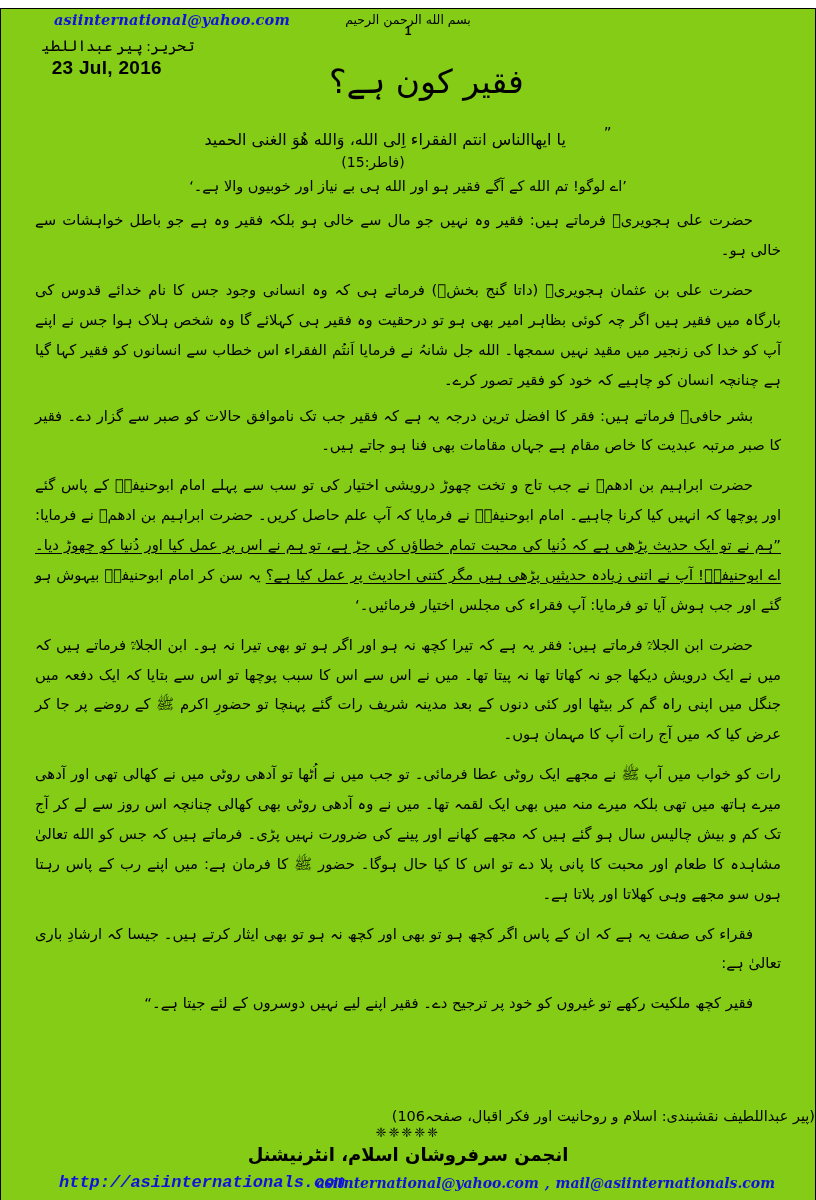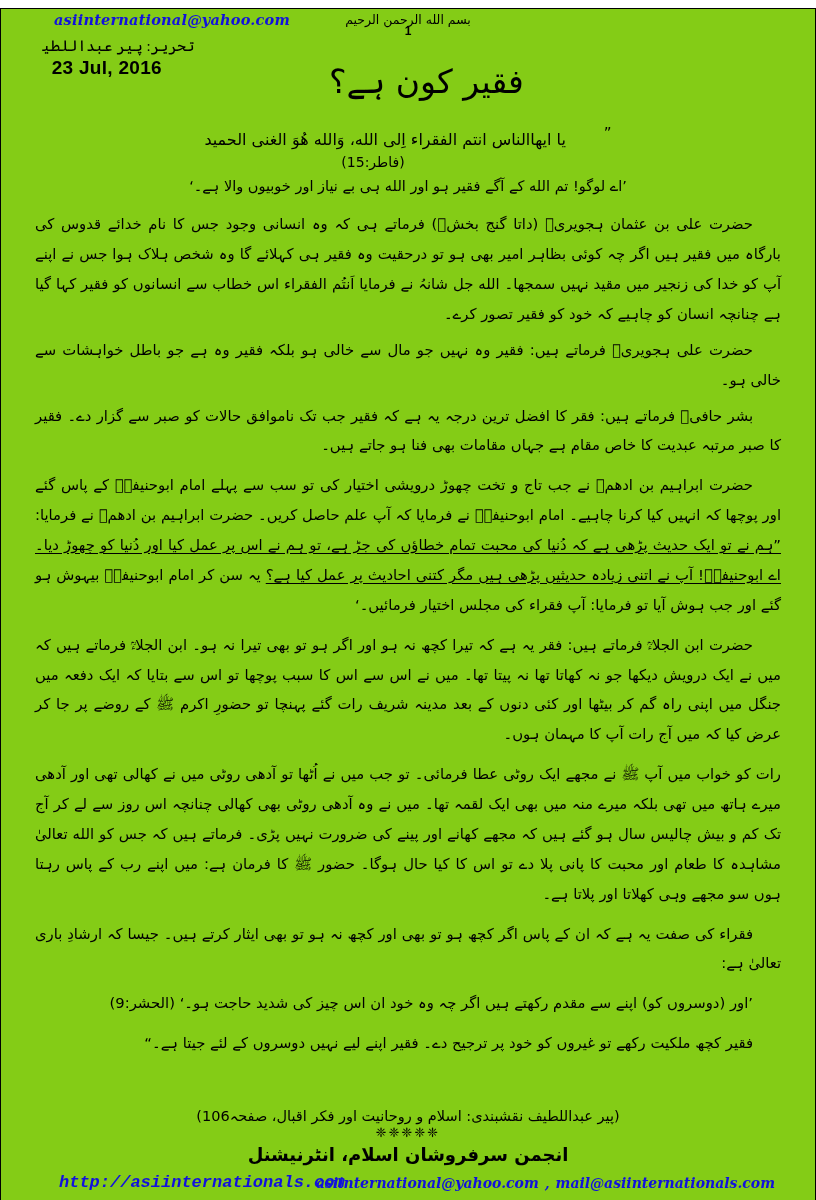--- a/index.html
+++ b/index.html
@@ -170,21 +170,21 @@
 
   
   .footer {
     position: absolute;
     bottom: 8px;
     left: 0;
     right: 0;
     direction: rtl;
   }
   .cite {
-    text-align: center;
+    text-align: right;
     font-family: "DejaVu Sans", sans-serif;
     font-size: 14.5px;
     color: #000;
     direction: rtl;
   }
   .ornaments {
     text-align: center;
     font-size: 13px;
     color: #000;
     letter-spacing: 2px;
@@ -259,37 +259,36 @@
     <div class="verse-block">
       <div class="verse-arabic">
         <span class="opq">”</span><span>یا ایھاالناس انتم الفقراء اِلی الله، وَالله ھُوَ الغنی الحمید</span>
       </div>
       <div>
         <span class="verse-ref">(فاطر:15)</span>
       </div>
       <div class="verse-trans">’اے لوگو! تم الله کے آگے فقیر ہو اور الله ہی بے نیاز اور خوبیوں والا ہے۔‘</div>
     </div>
 
+    <p class="para tight">حضرت علی ہجویریؒ فرماتے ہیں: فقیر وہ نہیں جو مال سے خالی ہو بلکہ فقیر وہ ہے جو باطل خواہشات سے خالی ہو۔</p>
+
     <p class="para">حضرت علی بن عثمان ہجویریؒ (داتا گنج بخشؒ) فرماتے ہی کہ وہ انسانی وجود جس کا نام خدائے قدوس کی بارگاہ میں فقیر ہیں اگر چہ کوئی بظاہر امیر بھی ہو تو درحقیت وہ فقیر ہی کہلائے گا وہ شخص ہلاک ہوا جس نے اپنے آپ کو خدا کی زنجیر میں مقید نہیں سمجھا۔ الله جل شانہُ نے فرمایا اَنتُم الفقراء اس خطاب سے انسانوں کو فقیر کہا گیا ہے چنانچہ انسان کو چاہیے کہ خود کو فقیر تصور کرے۔</p>
-
-    <p class="para tight">حضرت علی ہجویریؒ فرماتے ہیں: فقیر وہ نہیں جو مال سے خالی ہو بلکہ فقیر وہ ہے جو باطل خواہشات سے خالی ہو۔</p>
 
     <p class="para tight">بشر حافیؒ فرماتے ہیں: فقر کا افضل ترین درجہ یہ ہے کہ فقیر جب تک ناموافق حالات کو صبر سے گزار دے۔ فقیر کا صبر مرتبہ عبدیت کا خاص مقام ہے جہاں مقامات بھی فنا ہو جاتے ہیں۔</p>
 
     <p class="para"><span>حضرت ابراہیم بن ادھمؒ نے جب تاج و تخت چھوڑ درویشی اختیار کی تو سب سے پہلے امام ابوحنیفہؒ کے پاس گئے اور پوچھا کہ انہیں کیا کرنا چاہیے۔ امام ابوحنیفہؒ نے فرمایا کہ آپ علم حاصل کریں۔ حضرت ابراہیم بن ادھمؒ نے فرمایا:</span>
       <span class="u-quote">”ہم نے تو ایک حدیث پڑھی ہے کہ دُنیا کی محبت تمام خطاؤں کی جڑ ہے، تو ہم نے اس پر عمل کیا اور دُنیا کو چھوڑ دیا۔ اے ابوحنیفہؒ! آپ نے اتنی زیادہ حدیثیں پڑھی ہیں مگر کتنی احادیث پر عمل کیا ہے؟</span>
       <span>یہ سن کر امام ابوحنیفہؒ بیہوش ہو گئے اور جب ہوش آیا تو فرمایا: آپ فقراء کی مجلس اختیار فرمائیں۔‘</span></p>
 
     <p class="para">حضرت ابن الجلاءؒ فرماتے ہیں: فقر یہ ہے کہ تیرا کچھ نہ ہو اور اگر ہو تو بھی تیرا نہ ہو۔ ابن الجلاءؒ فرماتے ہیں کہ میں نے ایک درویش دیکھا جو نہ کھاتا تھا نہ پیتا تھا۔ میں نے اس سے اس کا سبب پوچھا تو اس سے بتایا کہ ایک دفعہ میں جنگل میں اپنی راہ گم کر بیٹھا اور کئی دنوں کے بعد مدینہ شریف رات گئے پہنچا تو حضورِ اکرم ﷺ کے روضے پر جا کر عرض کیا کہ میں آج رات آپ کا مہمان ہوں۔</p>
 
     <p class="para no-indent">رات کو خواب میں آپ ﷺ نے مجھے ایک روٹی عطا فرمائی۔ تو جب میں نے اُٹھا تو آدھی روٹی میں نے کھالی تھی اور آدھی میرے ہاتھ میں تھی بلکہ میرے منہ میں بھی ایک لقمہ تھا۔ میں نے وہ آدھی روٹی بھی کھالی چنانچہ اس روز سے لے کر آج تک کم و بیش چالیس سال ہو گئے ہیں کہ مجھے کھانے اور پینے کی ضرورت نہیں پڑی۔ فرماتے ہیں کہ جس کو الله تعالیٰ مشاہدہ کا طعام اور محبت کا پانی پلا دے تو اس کا کیا حال ہوگا۔ حضور ﷺ کا فرمان ہے: میں اپنے رب کے پاس رہتا ہوں سو مجھے وہی کھلاتا اور پلاتا ہے۔</p>
 
     <p class="para">فقراء کی صفت یہ ہے کہ ان کے پاس اگر کچھ ہو تو بھی اور کچھ نہ ہو تو بھی ایثار کرتے ہیں۔ جیسا کہ ارشادِ باری تعالیٰ ہے:</p>
 
-    <p class="para quote-ctr">’اور (دوسروں کو) اپنے سے مقدم رکھتے ہیں اگر چہ وہ خود ان اس چیز کی شدید حاجت ہو۔‘ (الحشر:9)</p>
 
     <p class="para quote-right">فقیر کچھ ملکیت رکھے تو غیروں کو خود پر ترجیح دے۔ فقیر اپنے لیے نہیں دوسروں کے لئے جیتا ہے۔“</p>
   </div>
 
   <div class="footer">
     <div class="cite">(پیر عبداللطیف نقشبندی: اسلام و روحانیت اور فکر اقبال، صفحہ106)</div>
 
     <div class="ornaments">❈❈❈❈❈</div>
 
     <div class="org">انجمن سرفروشان اسلام، انٹرنیشنل</div>

